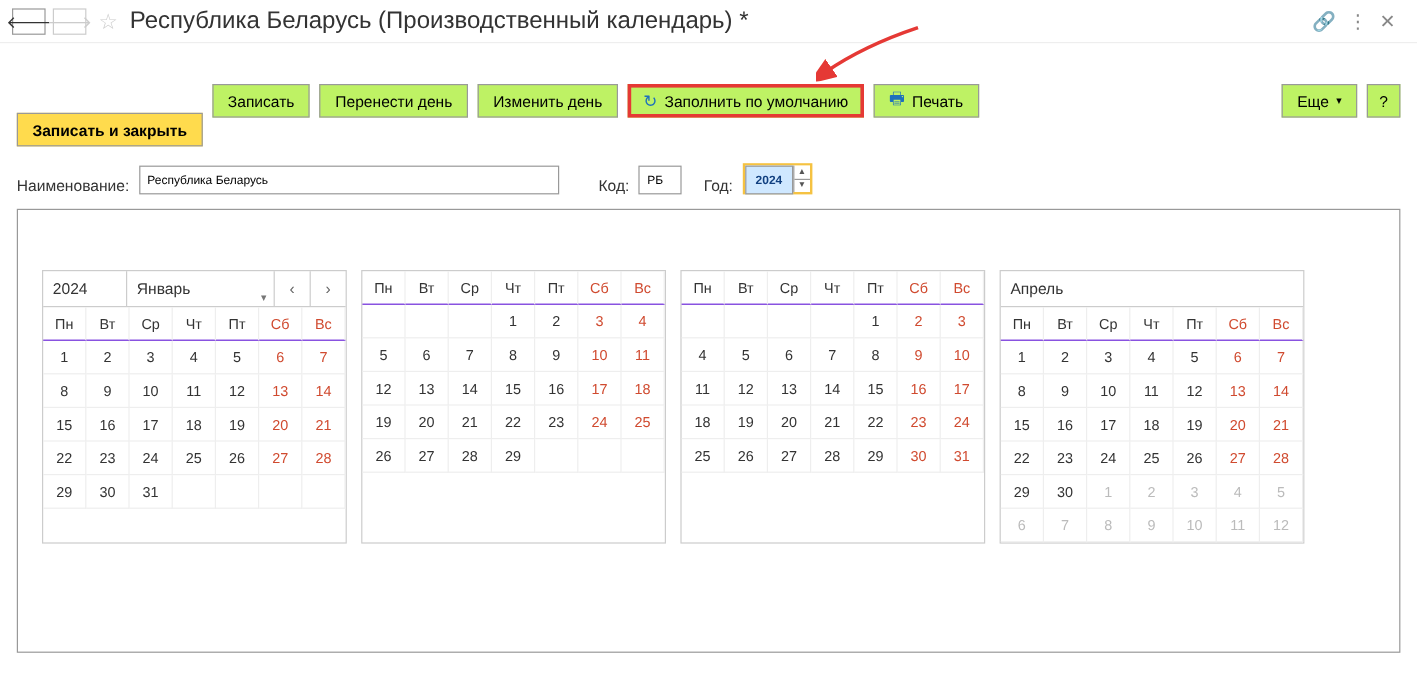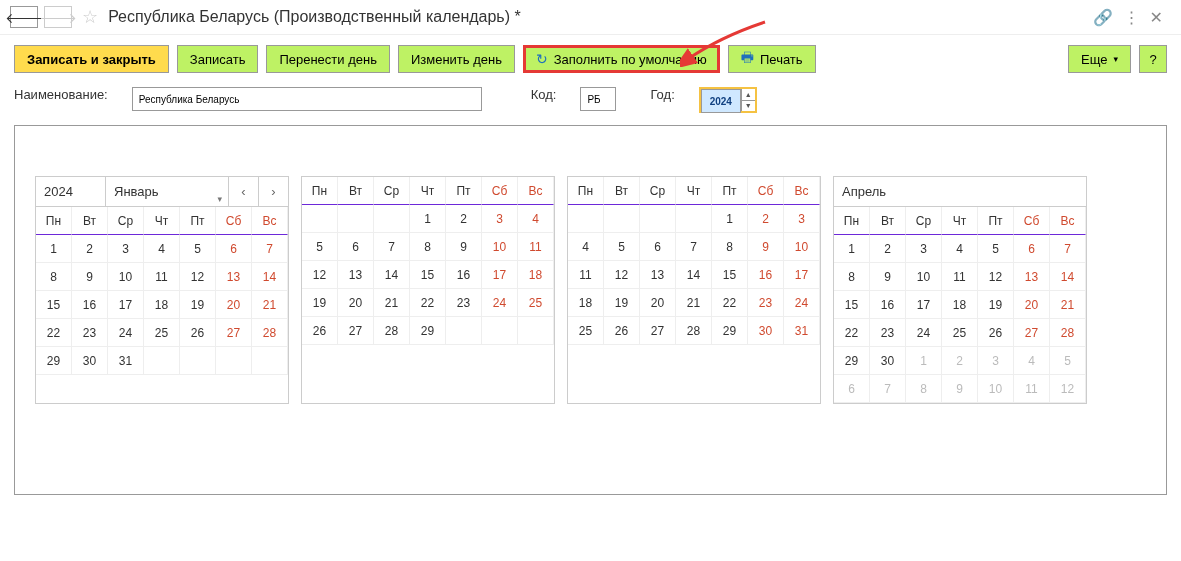--- a/index.html
+++ b/index.html
@@ -25,21 +25,21 @@
     background: #fff;
     display: flex;
     align-items: center;
     justify-content: center;
     font-size: 14px;
     cursor: pointer;
     color: #333;
   }
   .nav-btn.disabled { color: #ccc; border-color: #ccc; }
   .star { font-size: 18px; color: #ccc; margin: 0 4px; cursor: pointer; }
-  .title { font-size: 16px; color: #333; flex: 1; }
+  .title { font-size: 20px; color: #333; flex: 1; }
   .title-actions { display: flex; gap: 10px; align-items: center; padding-right: 8px; }
   .title-actions span { color: #888; cursor: pointer; font-size: 16px; }
 
   .toolbar {
     display: flex;
     align-items: center;
     gap: 8px;
     padding: 10px 14px;
     position: relative;
   }
@@ -51,38 +51,39 @@
     cursor: pointer;
     display: inline-flex;
     align-items: center;
     gap: 6px;
     height: 28px;
   }
   .btn.primary {
     background: #ffdb4d;
     border-color: #999;
     font-weight: bold;
+    margin-top: 48px;
   }
   .btn.highlighted {
     border: 3px solid #e53935;
     padding: 3px 10px;
   }
   .spacer { flex: 1; }
 
   .arrow-annotation {
     position: absolute;
     top: -18px;
     left: 680px;
     pointer-events: none;
   }
 
   .form-row {
     display: flex;
-    align-items: flex-start;
-    gap: 24px;
+    align-items: flex-end;
+    gap: 8px;
     padding: 4px 14px 12px;
     font-size: 13px;
   }
   .form-row label { color: #333; }
   .form-row input[type="text"] {
     border: 1px solid #999;
     padding: 4px 6px;
     font-size: 10px;
     height: 24px;
   }

